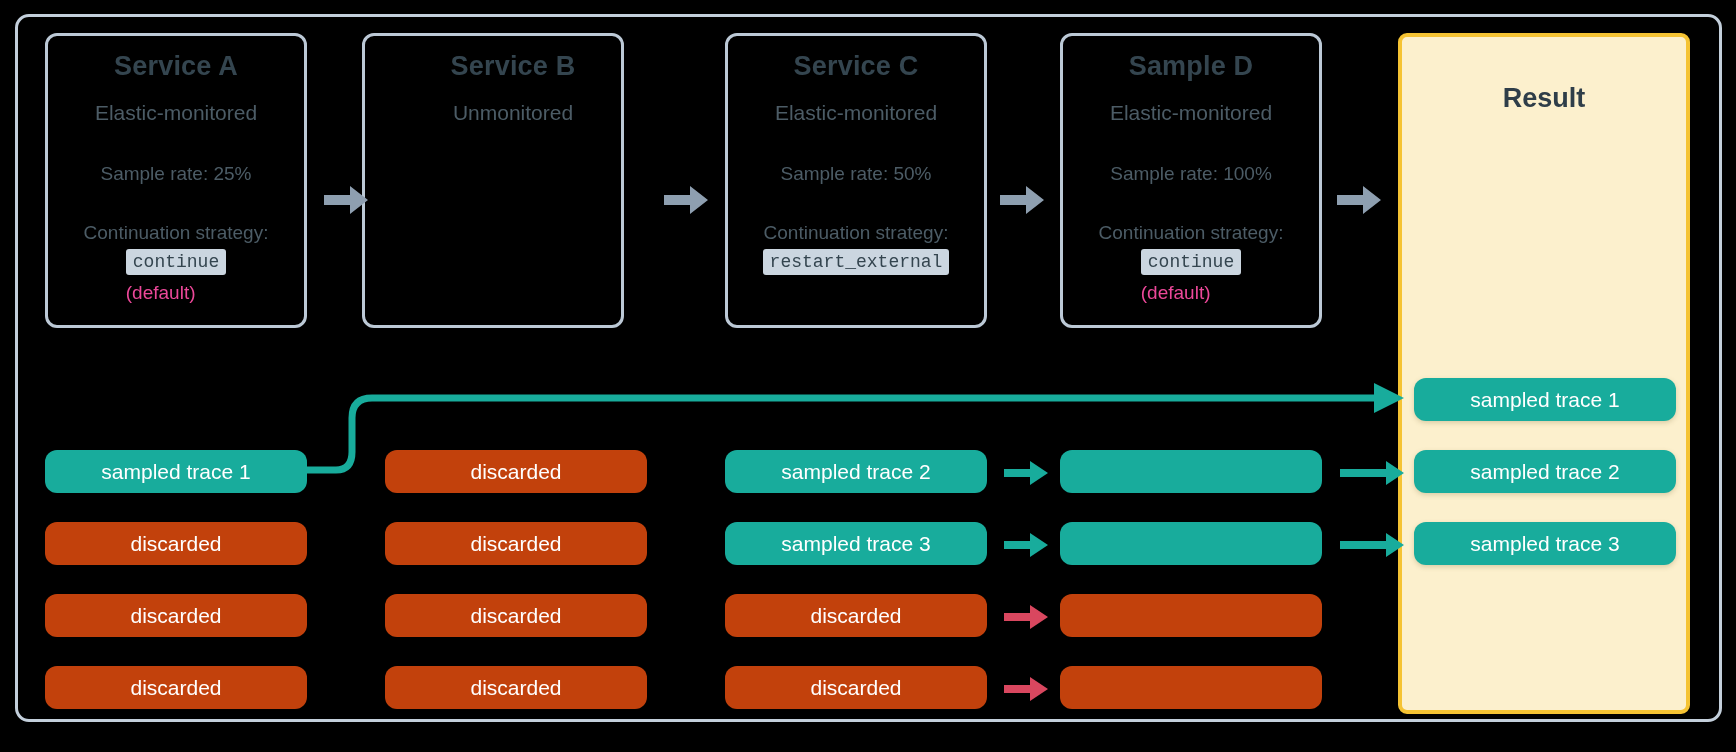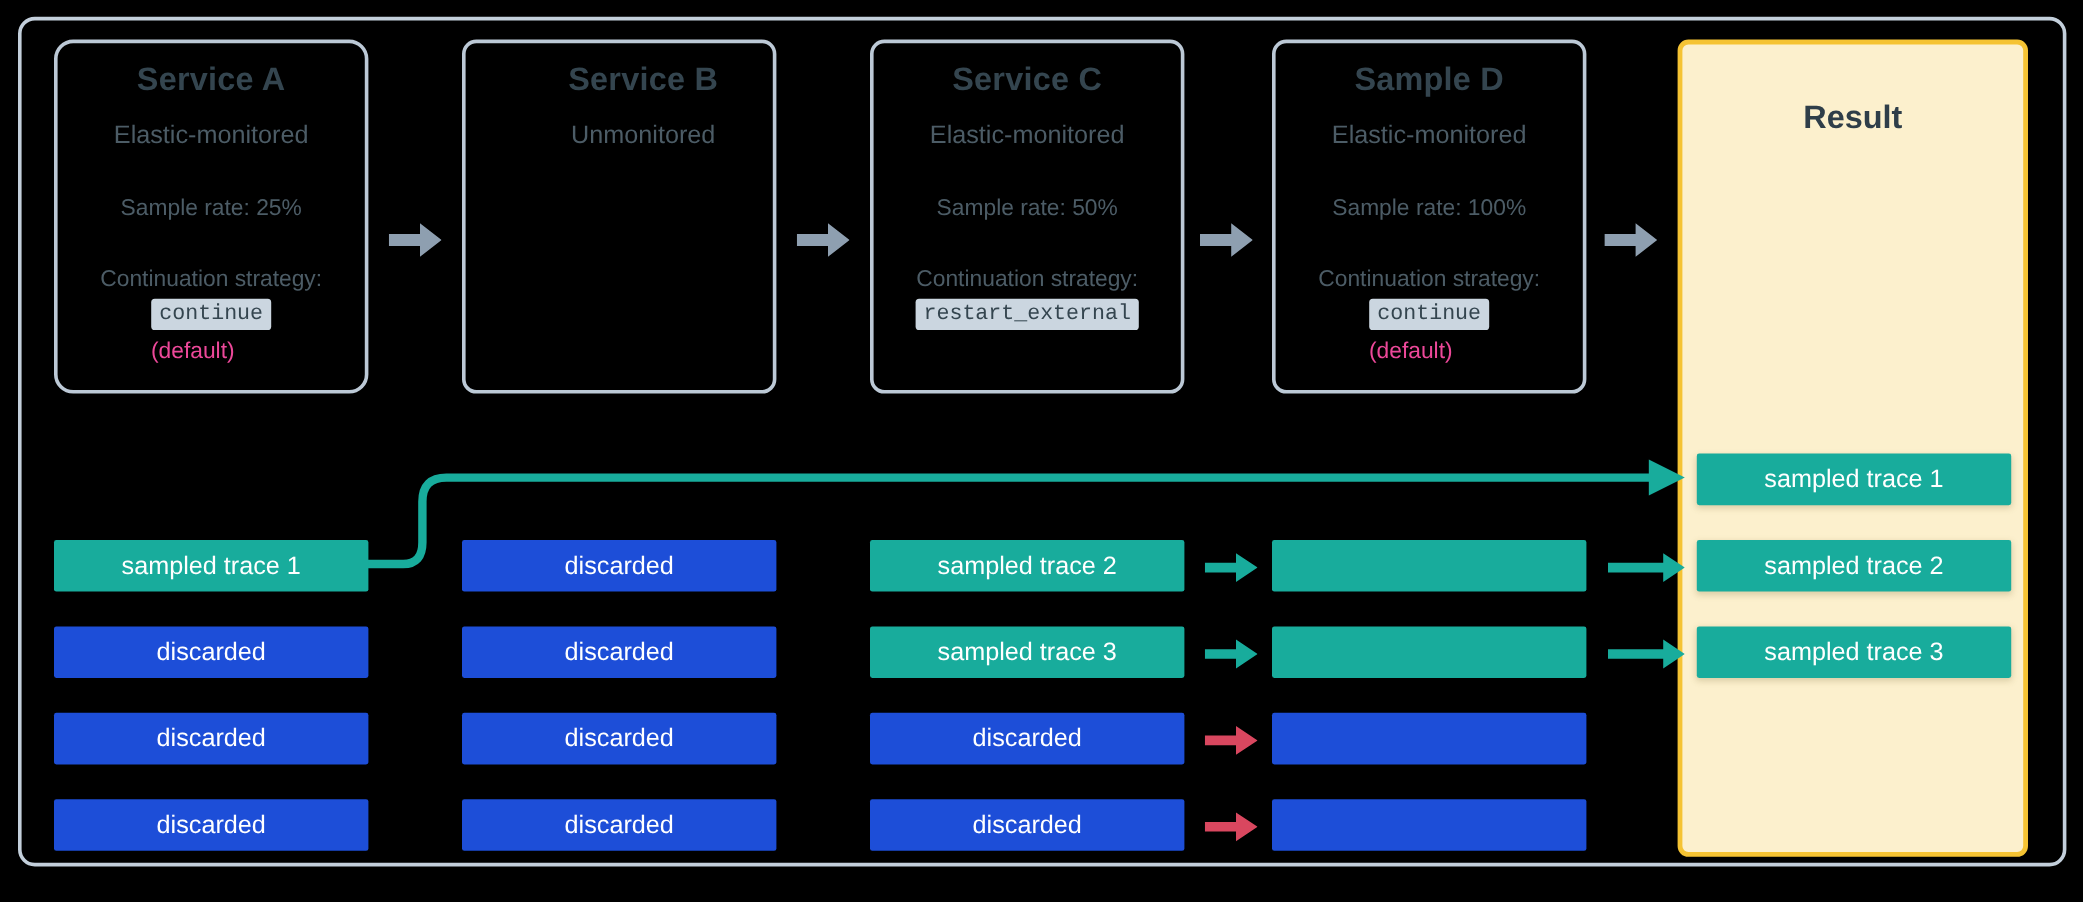--- a/index.html
+++ b/index.html
@@ -59,54 +59,54 @@
   .result-title{
     position:absolute;left:0;right:0;top:46px;text-align:center;
     font-size:27px;font-weight:bold;color:#2f3e49;
   }
 
   
   .gray-arrow{position:absolute;top:184px;width:44px;height:32px;}
 
   
   .bar{
-    position:absolute;height:43px;border-radius:2px;
+    position:absolute;height:43px;border-radius:12px;
     display:flex;align-items:center;justify-content:center;
     color:#ffffff;font-size:21px;line-height:1;
     box-sizing:border-box;
   }
   .bar.green{background:#18ac9c;}
-  .bar.red{background:#1d4ed8;}
+  .bar.red{background:#c2410c;}
   .bar.result{box-shadow:0 2px 5px rgba(120,105,50,.25);}
 
   
   .sm-arrow{position:absolute;width:44px;height:26px;}
 
   
   .connector{position:absolute;left:0;top:0;width:1736px;height:752px;pointer-events:none;}
 </style>
 </head>
 <body>
 
 <div class="stage">
 
   <div class="outer-frame"></div>
 
-  <div class="svc-box" style="left:45px;border-radius:16px;">
+  <div class="svc-box" style="left:45px;">
     <div class="svc-title">Service A</div>
     <div class="svc-sub">Elastic-monitored</div>
     <div class="svc-rate">Sample rate: 25%</div>
     <div class="svc-cont">Continuation strategy:</div>
     <div class="chip-row">
       <span class="code-chip">continue</span>
       <span class="chip-note">(default)</span>
     </div>
   </div>
 
-  <div class="svc-box" style="left:385px;padding-left:40px;">
+  <div class="svc-box" style="left:362px;padding-left:40px;">
     <div class="svc-title">Service B</div>
     <div class="svc-sub">Unmonitored</div>
   </div>
 
   <div class="svc-box" style="left:725px;">
     <div class="svc-title">Service C</div>
     <div class="svc-sub">Elastic-monitored</div>
     <div class="svc-rate">Sample rate: 50%</div>
     <div class="svc-cont">Continuation strategy:</div>
     <div class="chip-row">

